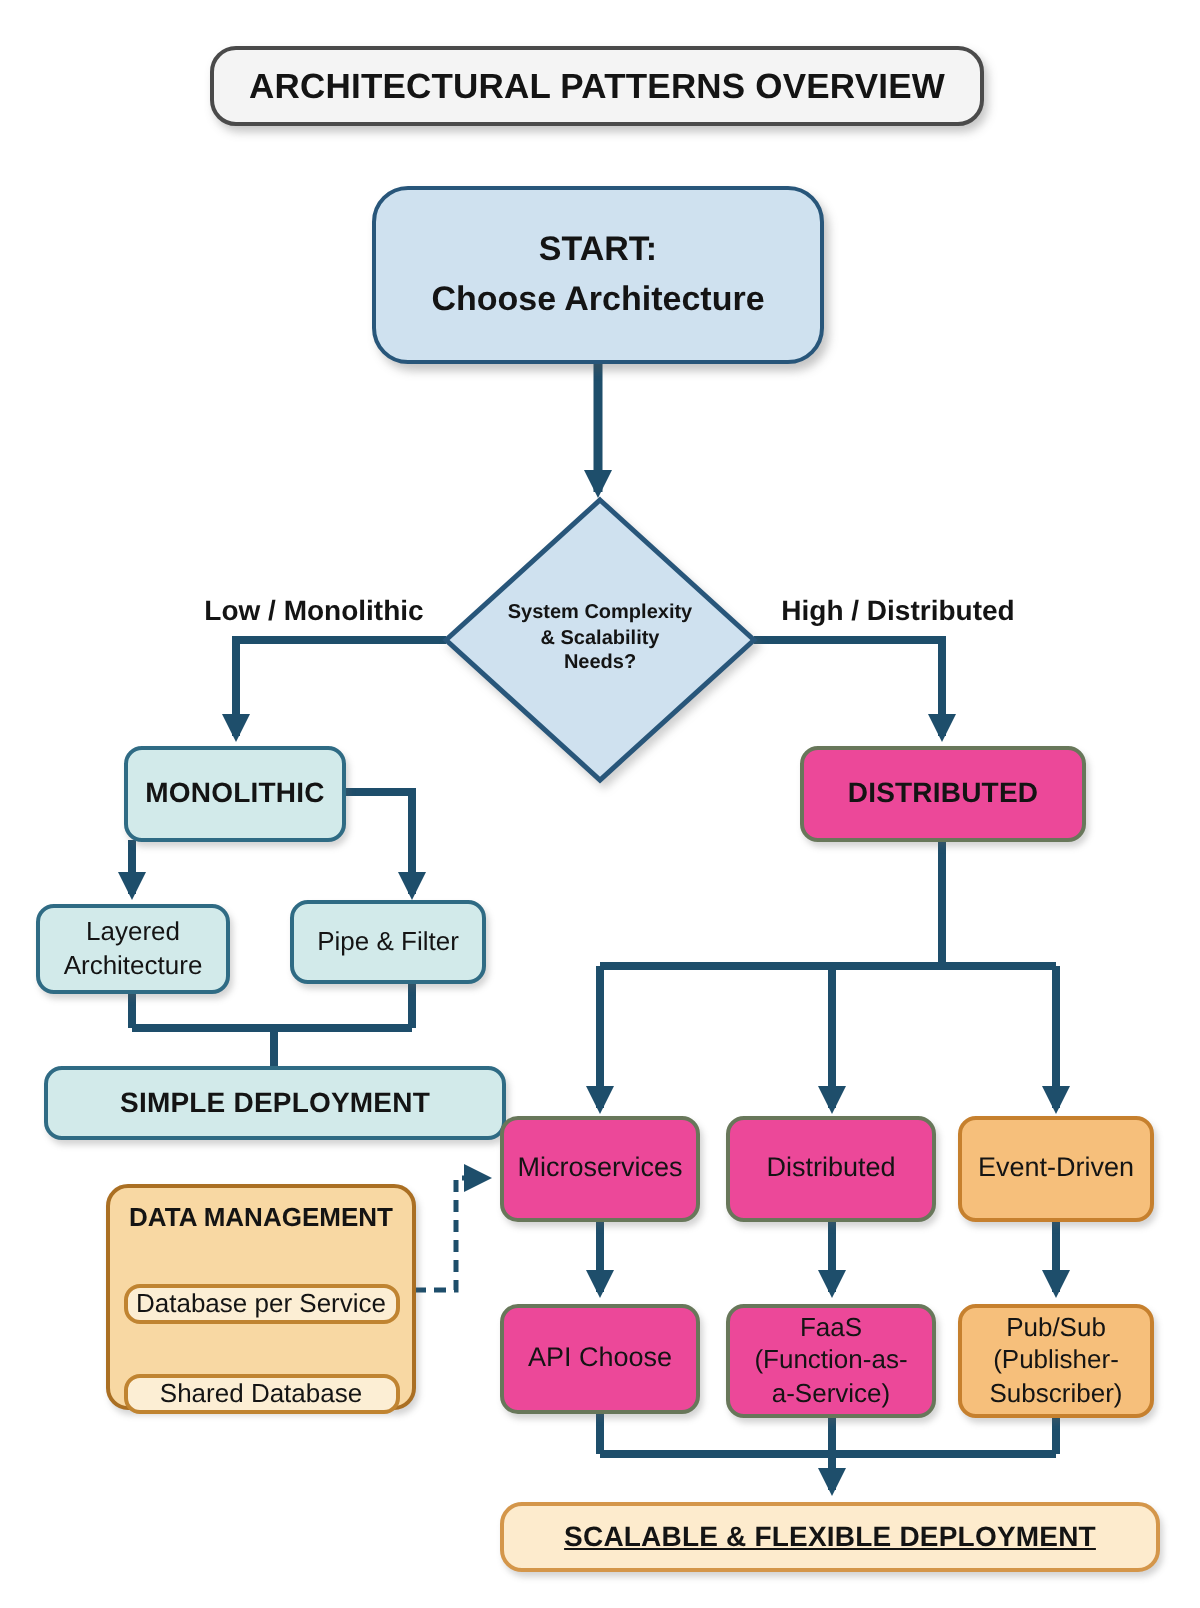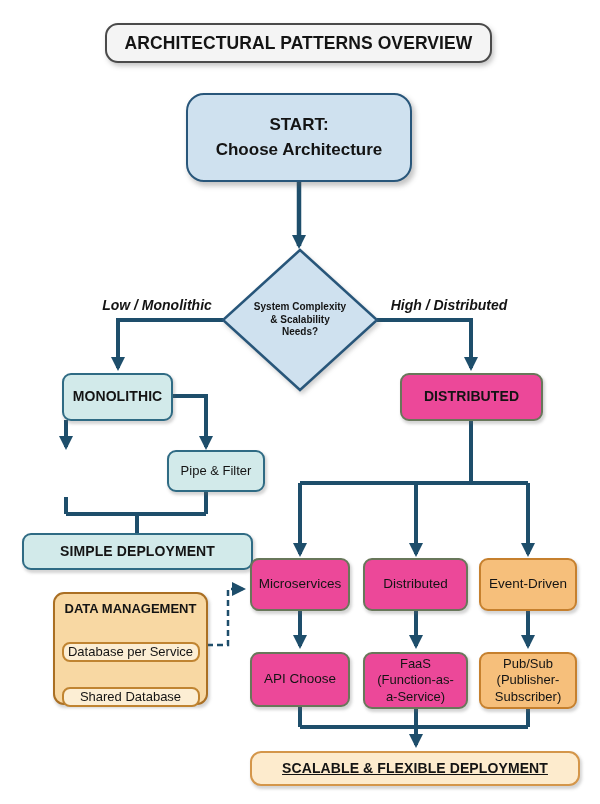--- a/index.html
+++ b/index.html
@@ -29,21 +29,21 @@
     font-weight:bold;font-size:17.5px;letter-spacing:0.1px;
     box-shadow:2px 3px 5px rgba(90,90,90,0.35);
   }
   .startbox{border-radius:18px;font-weight:bold;font-size:17px;line-height:1.45;
     box-shadow:2.5px 3.5px 5px rgba(90,90,90,0.35);}
   .decision-text{
     position:absolute;z-index:2;display:flex;align-items:center;justify-content:center;
     text-align:center;font-weight:bold;font-size:10px;line-height:1.25;
   }
   .branch-label{
-    position:absolute;z-index:2;font-weight:bold;font-size:14px;text-align:center;font-style:italic;
+    position:absolute;z-index:2;font-weight:bold;font-size:14px;text-align:center;
   }
   .sub{font-size:13px;line-height:1.28;}
 </style>
 </head>
 <body>
 
 <div class="canvas">
 
   <svg class="wires" width="600" height="804" viewBox="0 0 600 804">
     <defs>
@@ -86,21 +86,22 @@
     <div>START:</div>
     <div>Choose Architecture</div>
   </div>
 
   <div class="decision-text" style="left:252px;top:282px;width:96px;height:76px;">System Complexity &amp; Scalability Needs?</div>
 
   <div class="branch-label" style="left:92px;top:297px;width:130px;">Low / Monolithic</div>
   <div class="branch-label" style="left:384px;top:297px;width:130px;">High / Distributed</div>
 
   <div class="nd teal hdr" style="left:62px;top:373px;width:111px;height:48px;">MONOLITHIC</div>
-  <div class="nd teal sub" style="left:167px;top:450px;width:98px;height:42px;">Pipe &amp; Filter</div>
+  <div class="nd teal sub" style="left:18px;top:452px;width:97px;height:45px;">Layered Architecture</div>
+  <div class="nd teal sub" style="left:145px;top:450px;width:98px;height:42px;">Pipe &amp; Filter</div>
   <div class="nd teal hdr" style="left:22px;top:533px;width:231px;height:37px;">SIMPLE DEPLOYMENT</div>
 
   <div class="nd green hdr" style="left:400px;top:373px;width:143px;height:48px;">DISTRIBUTED</div>
   <div class="nd green" style="left:250px;top:558px;width:100px;height:53px;">Microservices</div>
   <div class="nd green" style="left:363px;top:558px;width:105px;height:53px;">Distributed</div>
   <div class="nd orange" style="left:479px;top:558px;width:98px;height:53px;">Event-Driven</div>
 
   <div class="nd green" style="left:250px;top:652px;width:100px;height:55px;">API Choose</div>
   <div class="nd green sub" style="left:363px;top:652px;width:105px;height:57px;">
     <div>FaaS</div>

